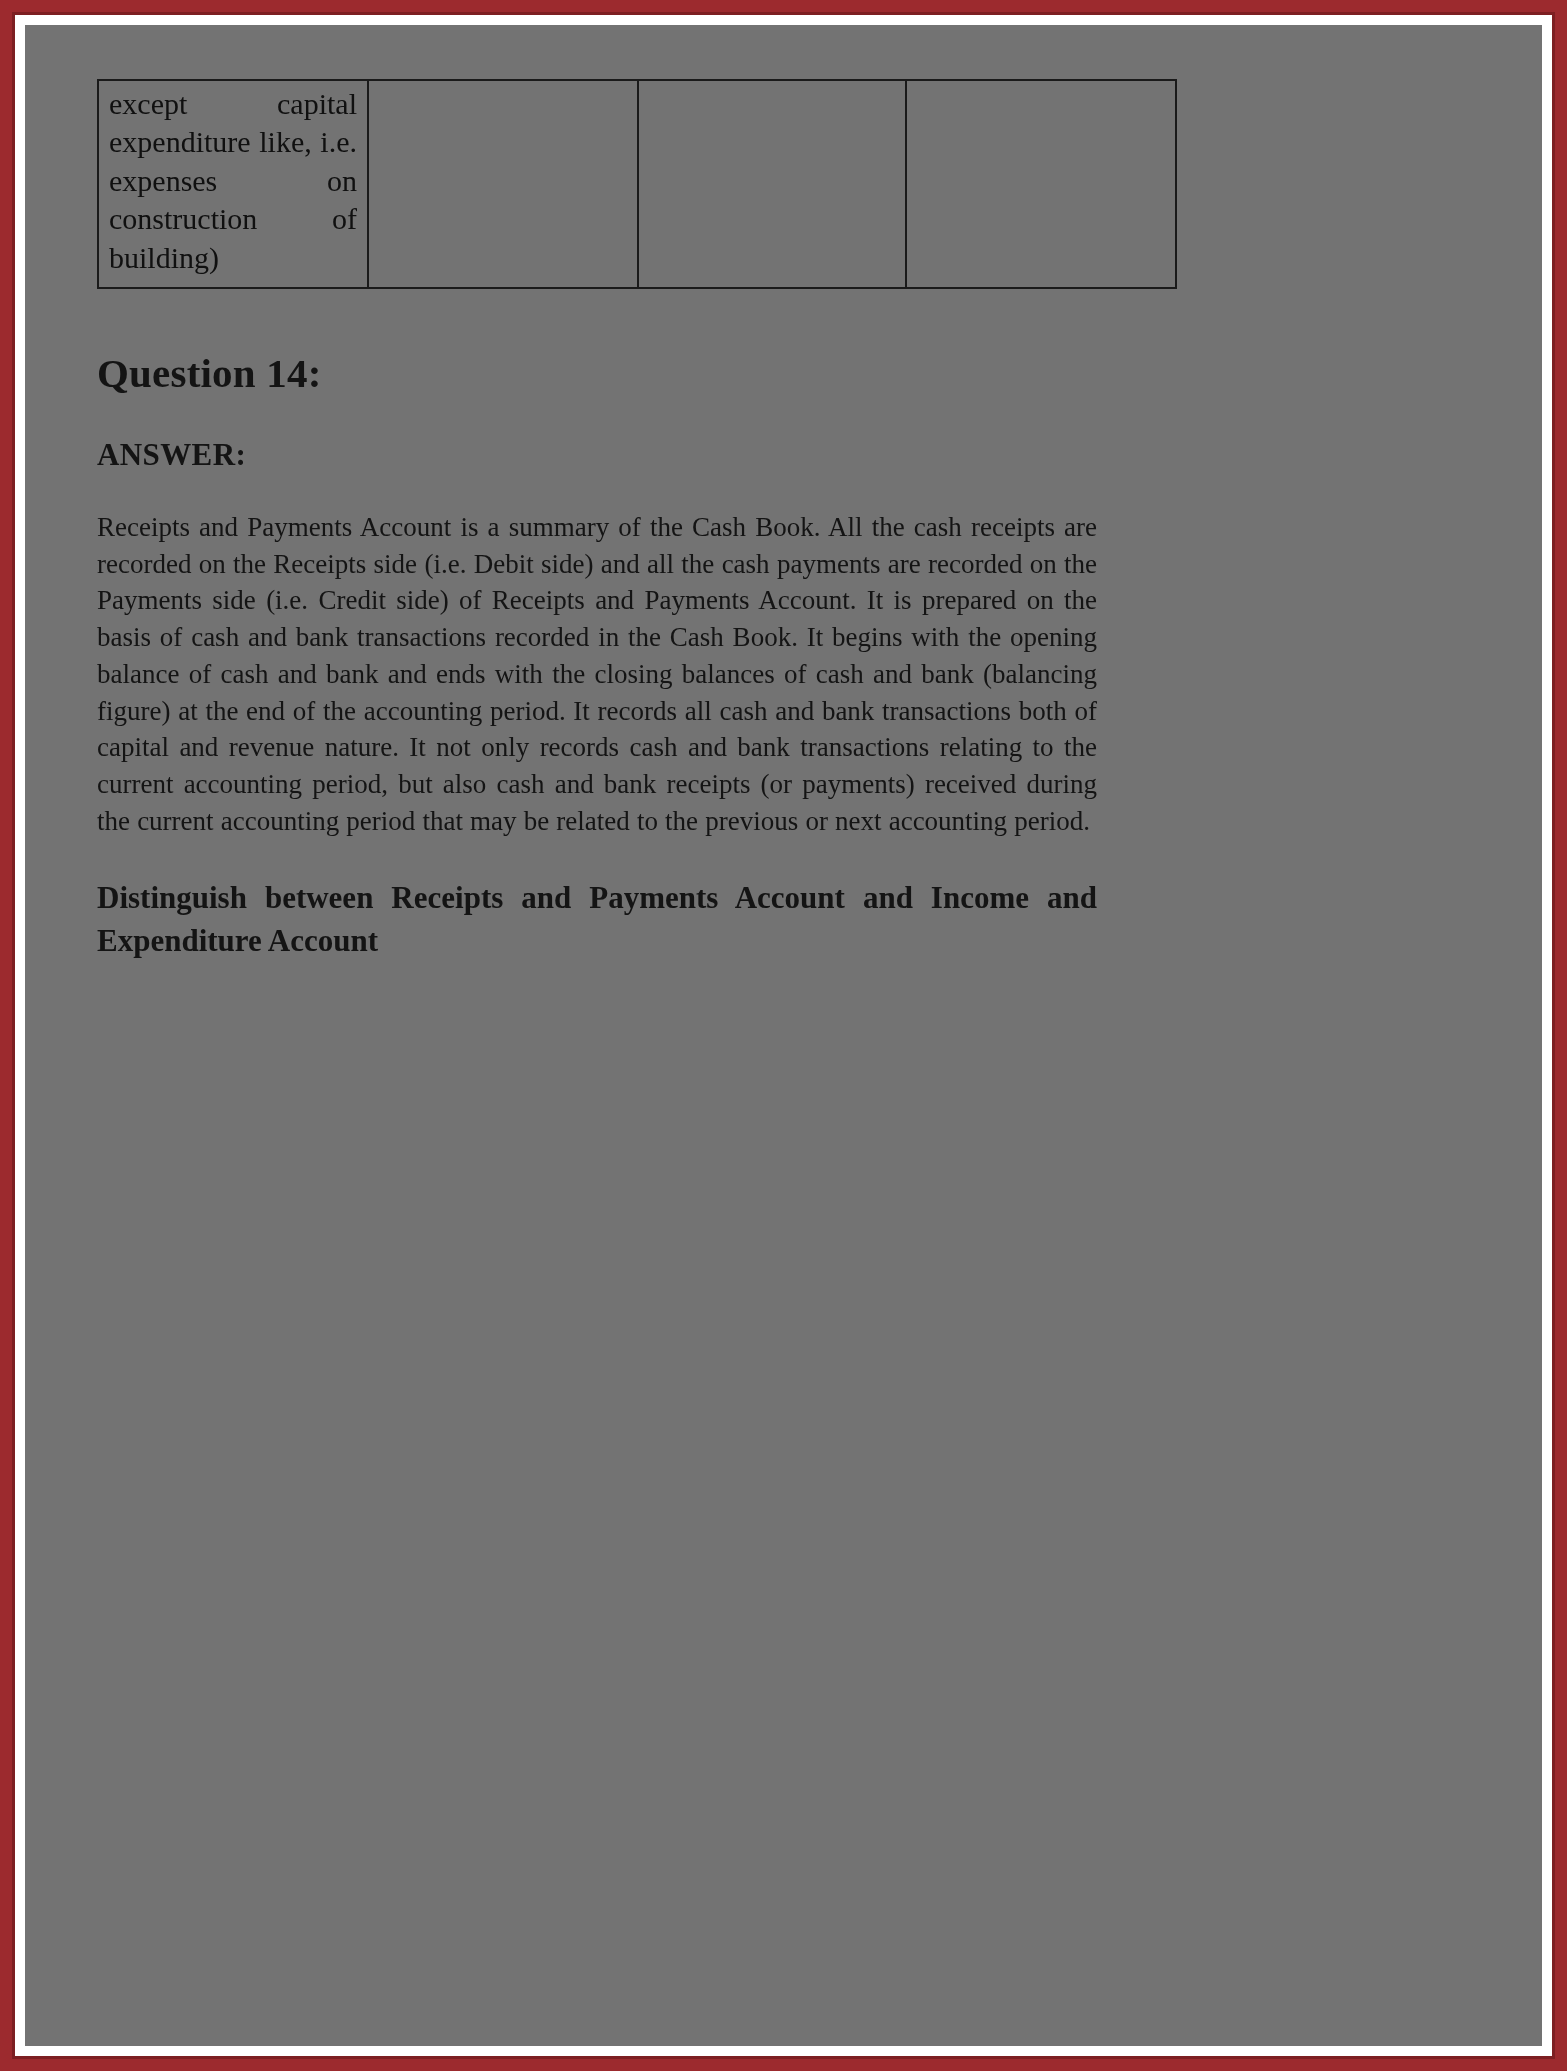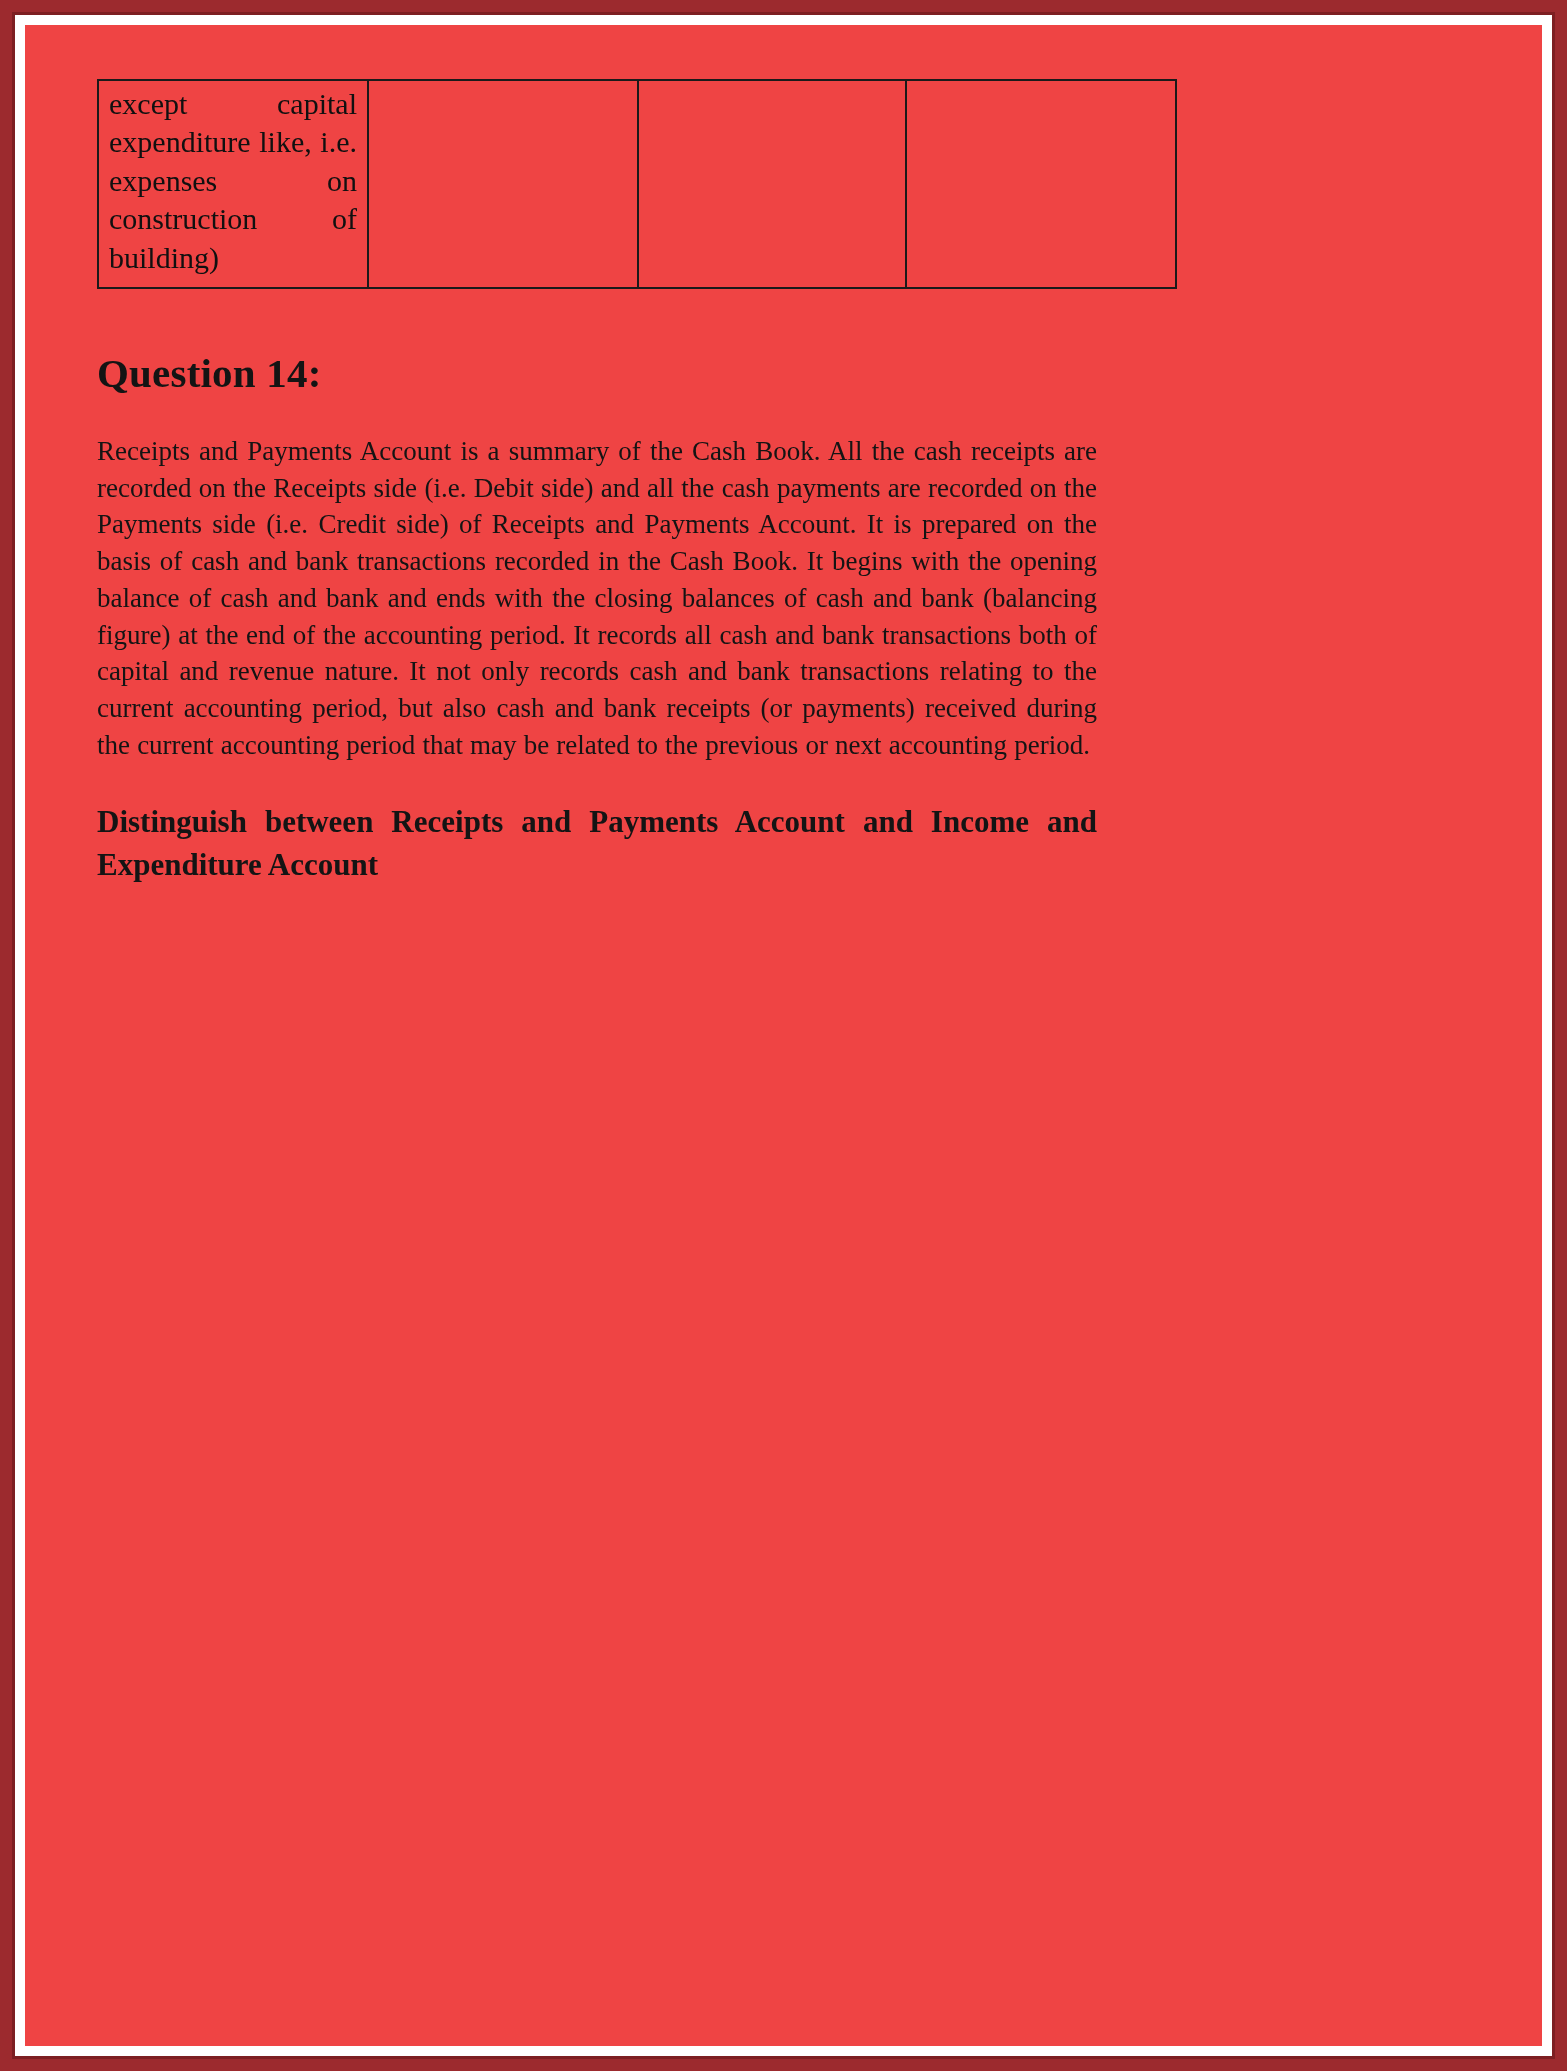--- a/index.html
+++ b/index.html
@@ -32,21 +32,21 @@
     box-sizing: border-box;
     border: 3px solid #7d1f22;
     background: #ffffff;
     padding: 10px;
   }
   .page-sheet {
     position: relative;
     width: 100%;
     height: 100%;
     box-sizing: border-box;
-    background: #ef4444;
+    background: #737373;
     overflow: hidden;
   }
 
   
   .content {
     position: absolute;
     left: 72px;
     top: 54px;
     width: 1000px;
   }
@@ -139,20 +139,21 @@
               <td class="c2"></td>
               <td class="c3"></td>
               <td class="c4"></td>
             </tr>
           </tbody>
         </table>
 
         <div class="q-head">Question 14:</div>
 
 
+        <div class="ans-head">ANSWER:</div>
 
         <div class="ans-body">Receipts and Payments Account is a summary of the Cash Book. All the cash receipts are recorded on the Receipts side (i.e. Debit side) and all the cash payments are recorded on the Payments side (i.e. Credit side) of Receipts and Payments Account. It is prepared on the basis of cash and bank transactions recorded in the Cash Book. It begins with the opening balance of cash and bank and ends with the closing balances of cash and bank (balancing figure) at the end of the accounting period. It records all cash and bank transactions both of capital and revenue nature. It not only records  cash and bank transactions relating to the current accounting period, but also cash and bank receipts (or payments) received during the current accounting period that may be related to the previous or next accounting period.</div>
 
         <div class="closing-head">Distinguish between Receipts and Payments Account and Income and Expenditure Account</div>
 
       </div>
 
     </div>
   </div>
 </div>

